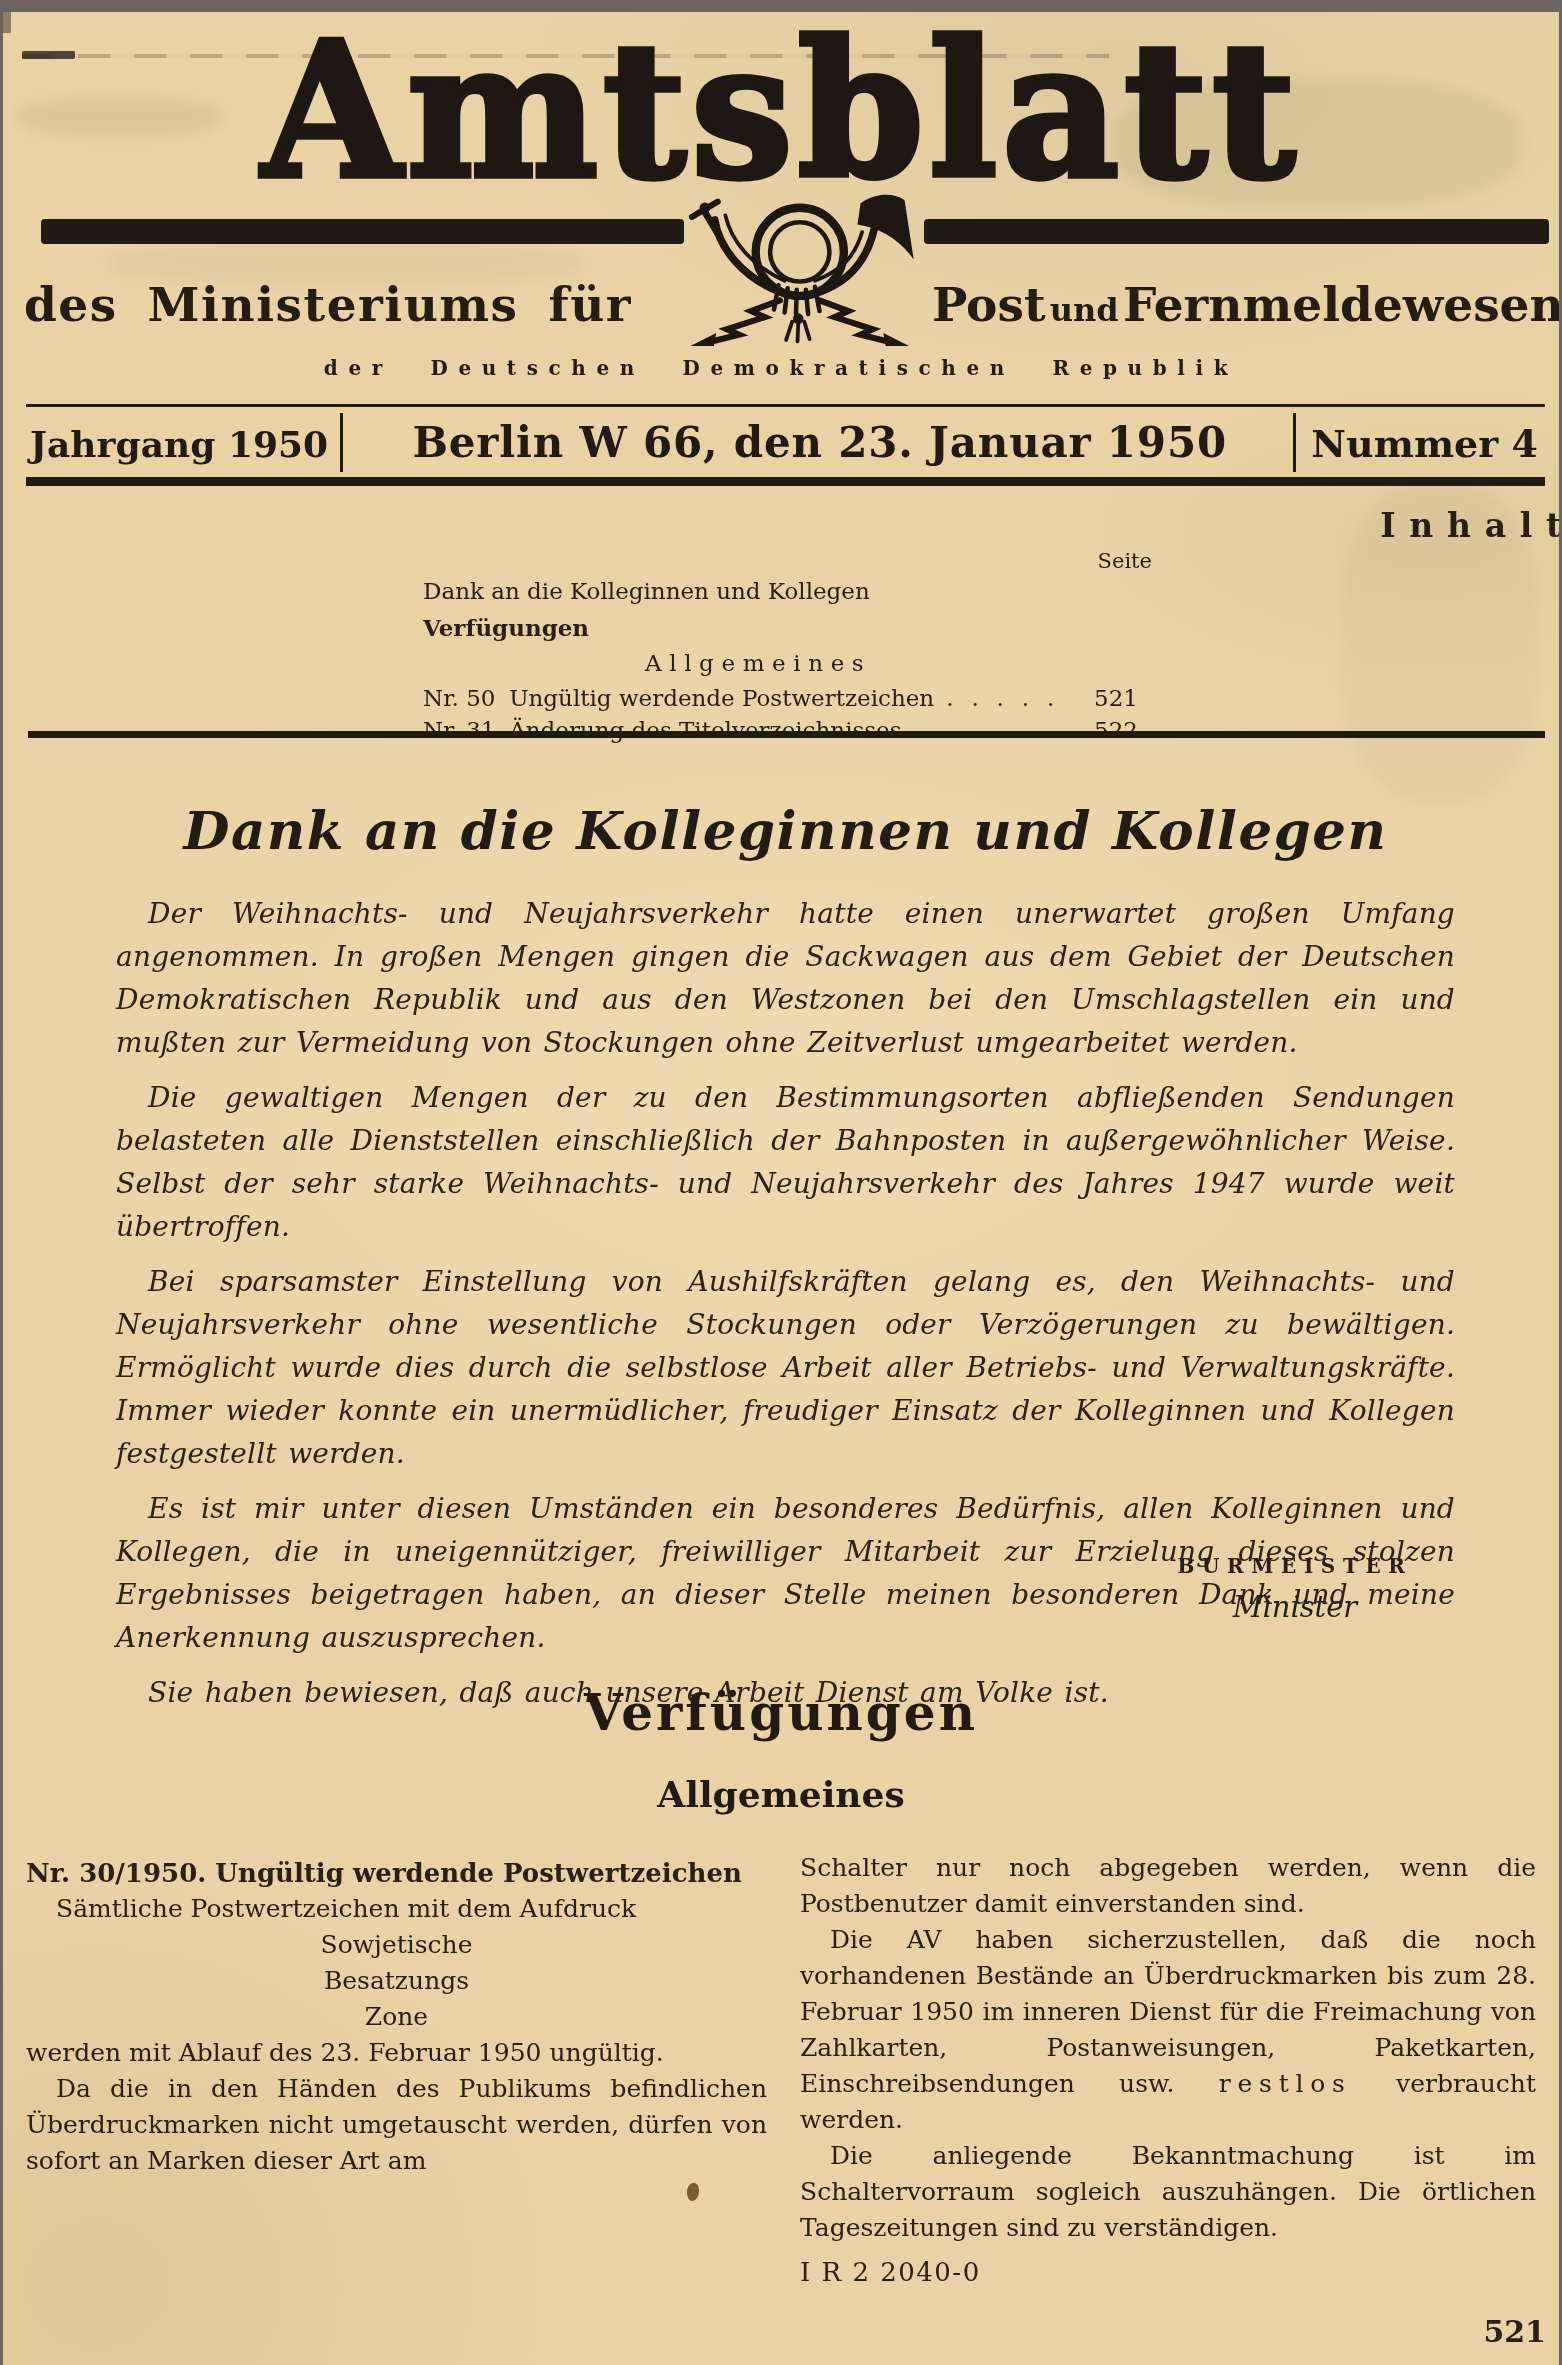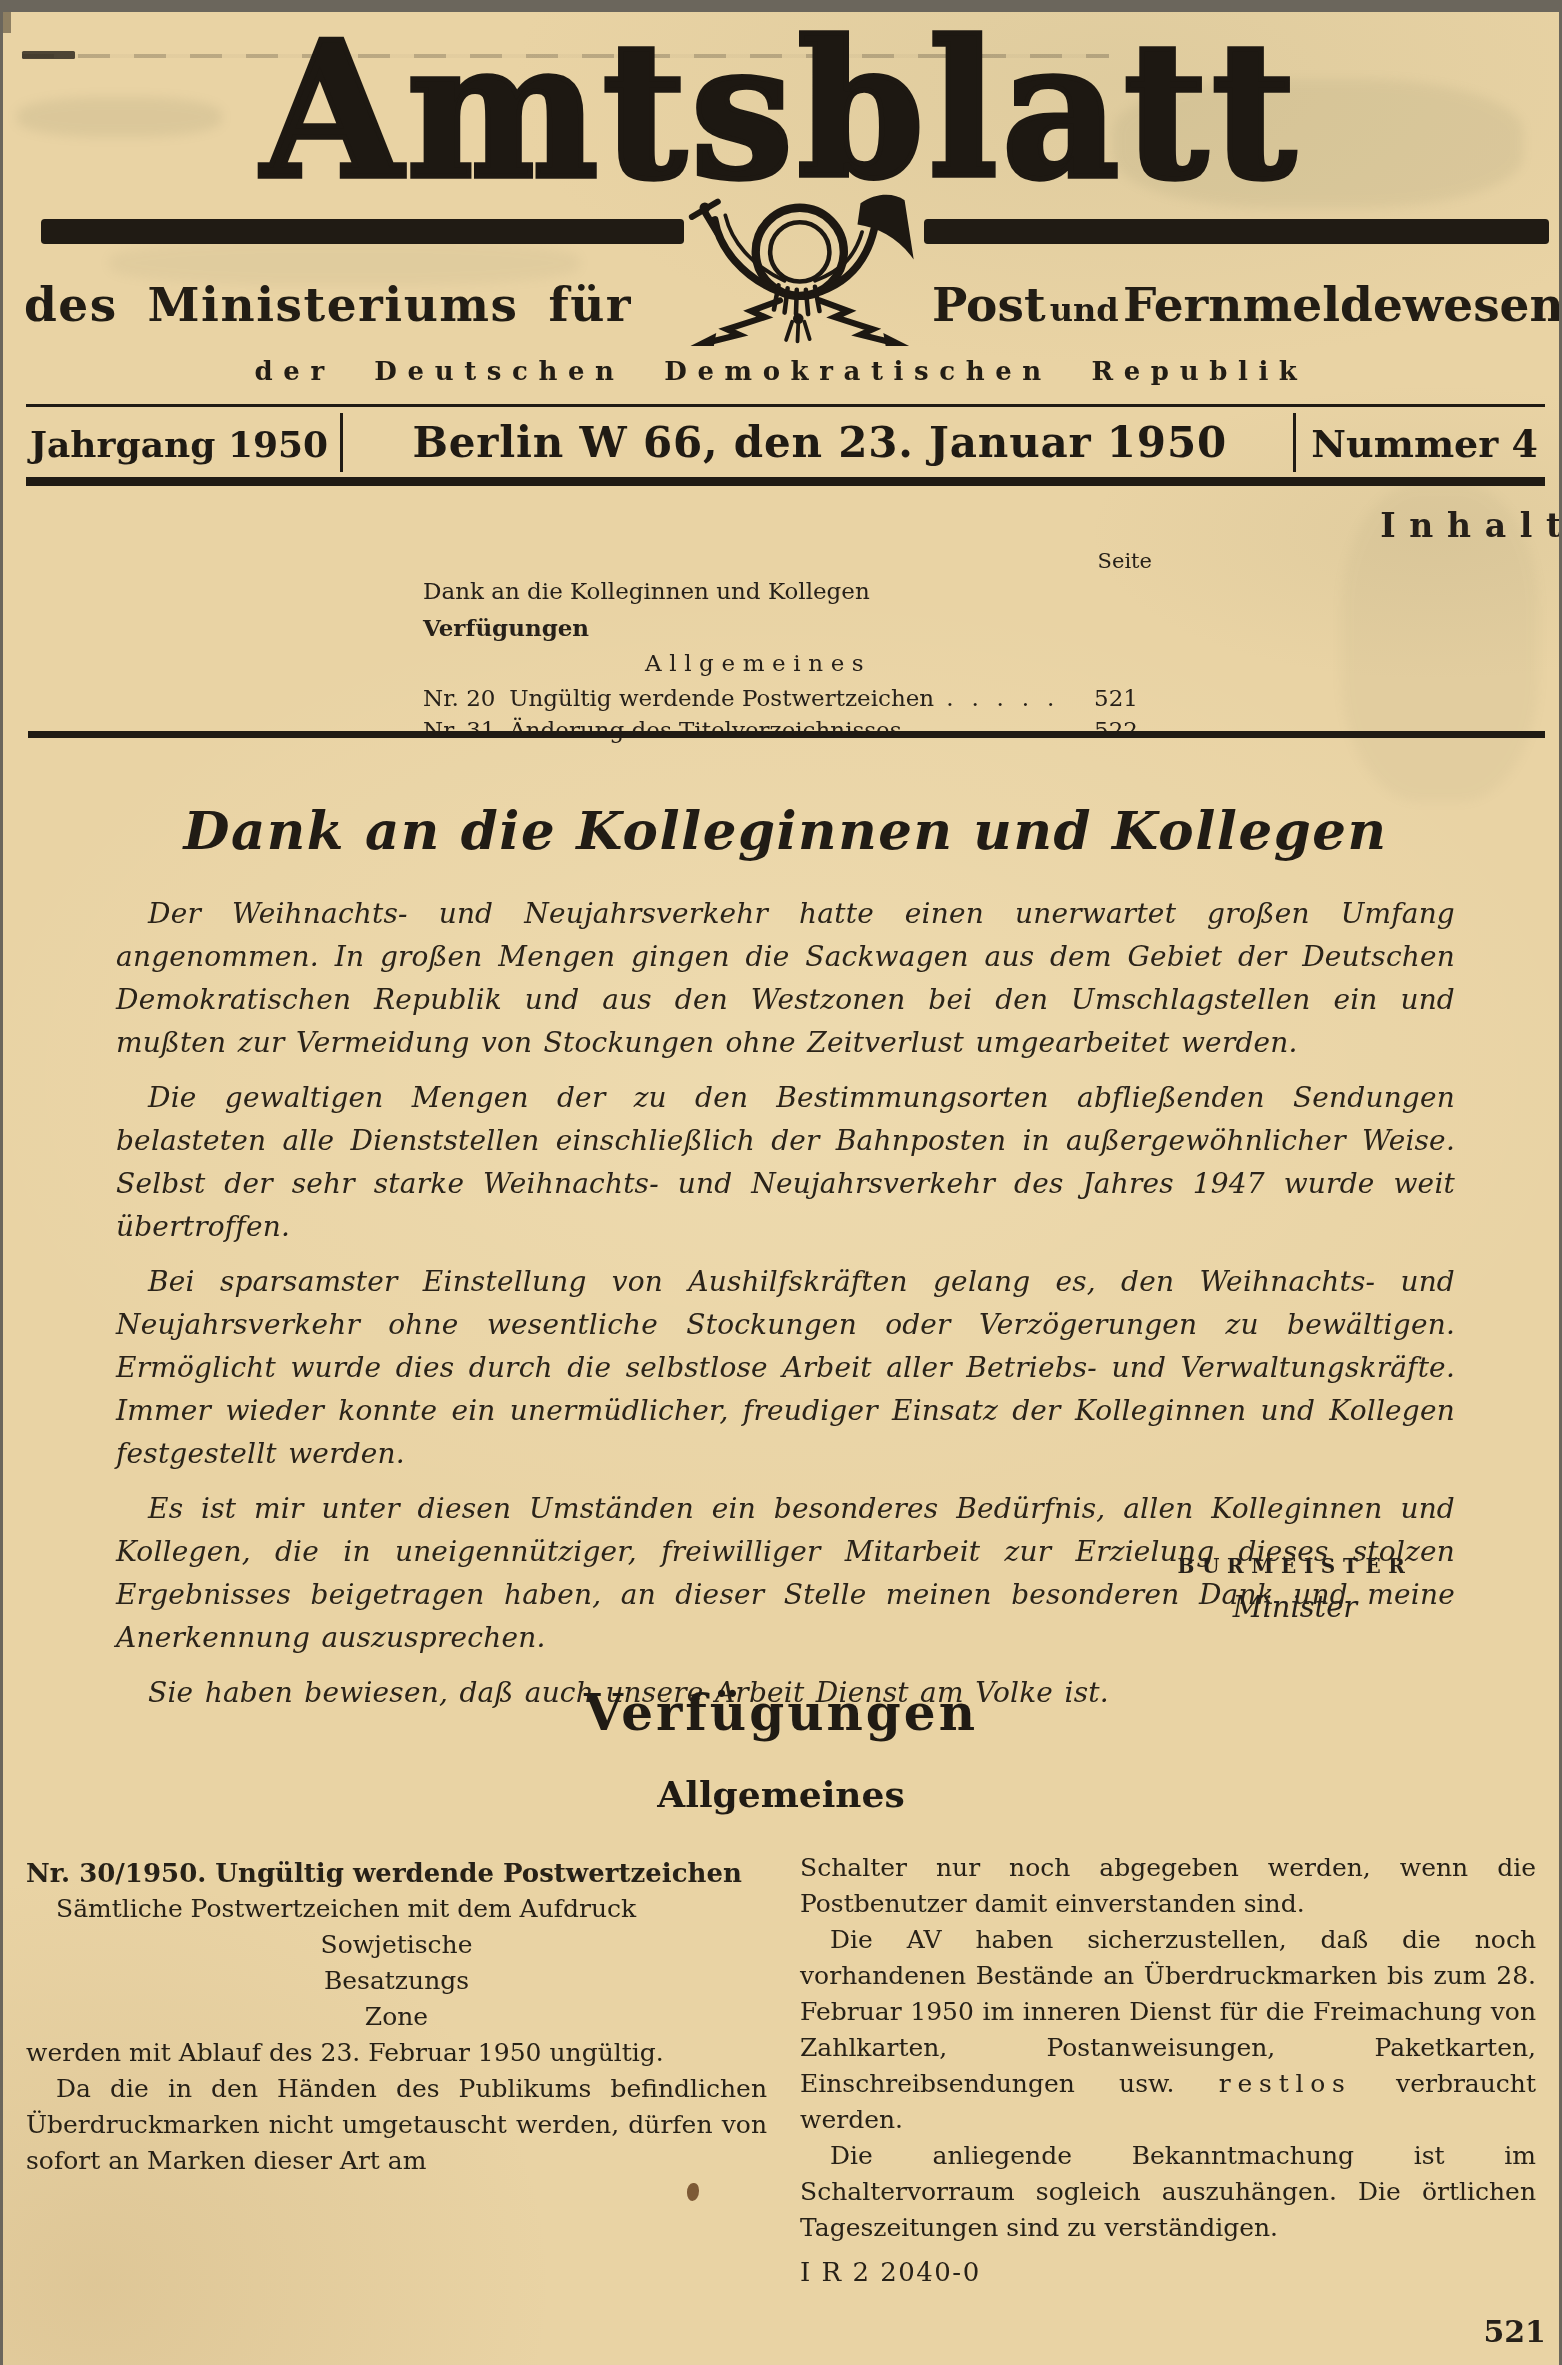--- a/index.html
+++ b/index.html
@@ -25,21 +25,21 @@
   #rule-left{top:207px;left:38px;width:643px;height:25px;border-radius:3.8px;}
   #rule-right{top:207px;left:921px;width:625px;height:25px;border-radius:3.8px;}
   #posthorn{position:absolute;left:669px;top:173px;width:251px;height:161px;}
   #ministry-left{position:absolute;top:265px;left:21px;font-size:47px;font-weight:bold;
     letter-spacing:1.5px;word-spacing:12px;color:#221d15;}
   #ministry-right{position:absolute;top:265px;left:929px;width:608px;text-align:right;
     font-weight:bold;color:#221d15;white-space:nowrap;}
   #ministry-right .big{font-size:47px;}
   #ministry-right .small{font-size:32px;}
   #ddr-line{position:absolute;top:344px;left:0;width:100%;text-align:center;
-    font-size:26px;font-weight:bold;letter-spacing:10.6px;word-spacing:20px;color:#221d15;}
+    font-size:20px;font-weight:bold;letter-spacing:10.6px;word-spacing:20px;color:#221d15;}
 
   
   #rule-thin{top:392px;left:23px;width:1519px;height:3px;}
   #dateline{position:absolute;top:406px;left:27px;width:1508px;display:flex;
     justify-content:space-between;align-items:baseline;font-weight:bold;color:#201b14;}
   #dateline .year{font-size:36px;}
   #dateline .place{font-size:42px;letter-spacing:0.8px;}
   #dateline .number{font-size:38px;}
   #sep1{top:401px;left:337px;width:3px;height:59px;}
   #sep2{top:401px;left:1290px;width:3px;height:59px;}
@@ -168,21 +168,21 @@
   <div id="sep2" class="rule"></div>
   <div id="rule-thick" class="rule"></div>
 
   <div id="toc-heading">Inhalt</div>
   <div id="toc-seite">Seite</div>
   <div id="toc-list">
     <div class="toc-line1">Dank an die Kolleginnen und Kollegen</div>
     <div class="toc-line2">Verfügungen</div>
     <div class="toc-line3">Allgemeines</div>
     <div class="toc-row">
-      <span class="toc-prefix">Nr. 20</span><span>Ungültig werdende Postwertzeichen</span><span class="toc-dots">. . . . .</span>
+      <span class="toc-prefix">Nr. 50</span><span>Ungültig werdende Postwertzeichen</span><span class="toc-dots">. . . . .</span>
       <span class="toc-page">521</span>
     </div>
     <div class="toc-row">
       <span class="toc-prefix">Nr. 31</span><span>Änderung des Titelverzeichnisses</span><span class="toc-dots">. . . . . . .</span>
       <span class="toc-page">522</span>
     </div>
   </div>
 
   <div id="rule-mid" class="rule"></div>
 

